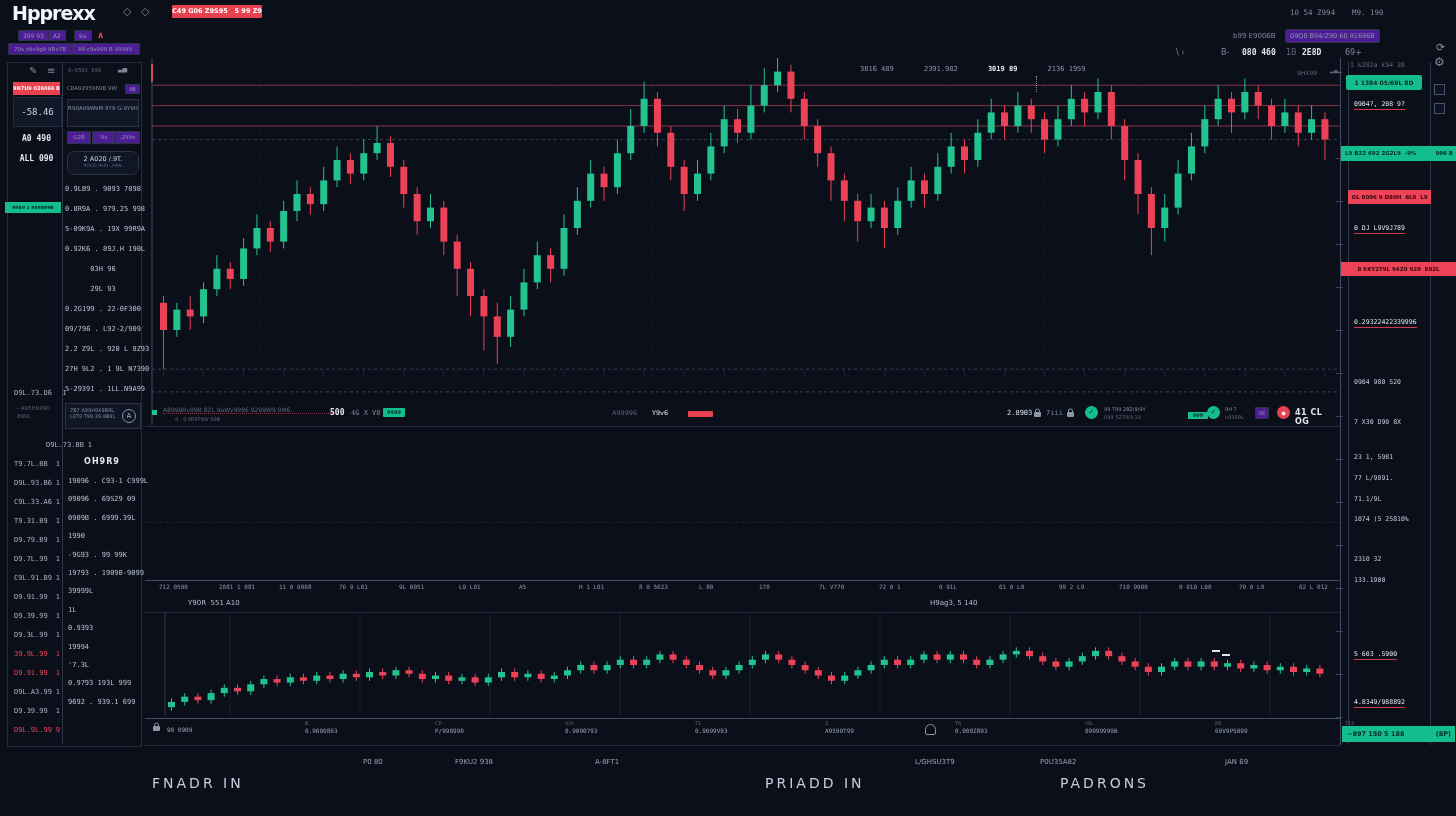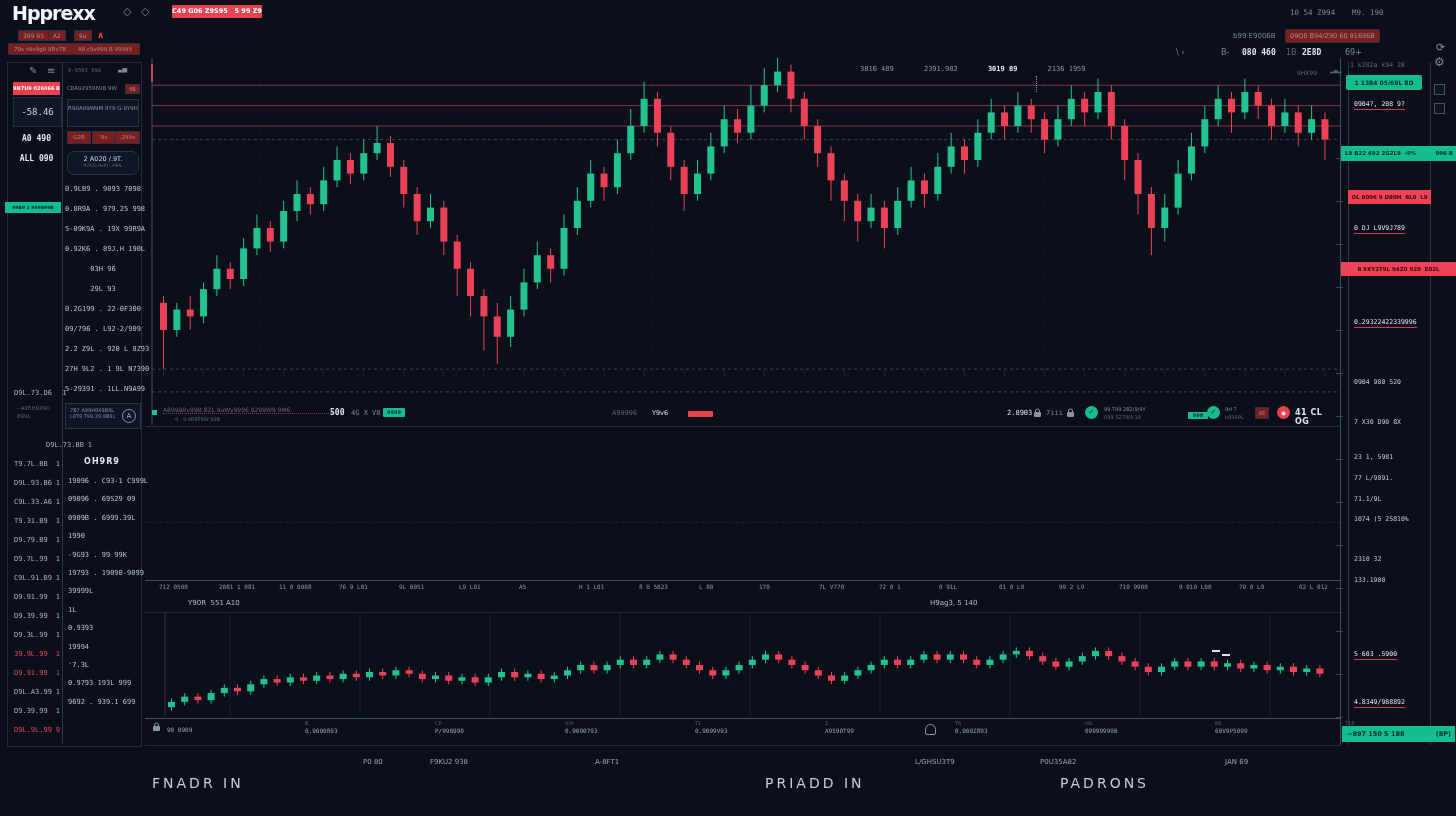--- a/index.html
+++ b/index.html
@@ -4,21 +4,21 @@
 <style>
   html,body{margin:0;padding:0;background:#05080f;}
   #app{position:relative;width:1456px;height:816px;background:#0a0f1a;overflow:hidden;
        font-family:"DejaVu Sans",sans-serif;color:#c8d0dc;}
   .abs{position:absolute;}
   .pre{white-space:pre;}
   .mono{font-family:"DejaVu Sans Mono",monospace;}
   .dim{color:#7f8899;} .dim2{color:#5d6678;} .w{color:#dfe5f0;}
   .t45{font-size:4.5px}.t5{font-size:5px}.t55{font-size:5.5px}.t6{font-size:6px}
   .t65{font-size:6.5px}.t7{font-size:7px}.t75{font-size:7.5px}.t8{font-size:8px}
-  .chip{background:#7f1d1d;border:1px solid #2a3345;color:#8b95a8;text-align:center;}
+  .chip{background:#4c1d95;border:1px solid #2a3345;color:#8b95a8;text-align:center;}
   .vline{width:1px;background:#2c374c;}
   .hline{height:1px;background:#242d3f;}
   .redbar{background:#ee4257;color:#33070e;font-weight:bold;}
   .greenbar{background:#14bd8e;color:#062b20;font-weight:bold;}
   .underl{border-bottom:1px solid #cf3a50;padding-bottom:1px;}
   .cbox{width:9px;height:9px;border:1px solid #49546a;background:#0d1322;}
   svg{display:block;}
 </style>
 </head>
 <body>
@@ -717,21 +717,21 @@
         <div class="mono t65 underl" style="position: absolute; left: 14px; top: 640px; color: rgb(223, 229, 240); white-space: pre;">4.8349/988892</div>
       </div>
     <div class="abs greenbar" style="left:2px;top:668px;width:113px;height:16px;font-size:6.5px;line-height:16px;">
       <span style="margin-left:5px;">~897 150 5 188</span>
       <span style="float:right;margin-right:4px;">(8P)</span>
     </div>
   </div>
 
   <div id="footer" class="abs" style="left:0;top:745px;width:1456px;height:71px;">
       <div class="t7" style="position: absolute; left: 335px; top: 13px; color: rgb(154, 163, 181); white-space: pre; padding-left: 28px;">P0 80</div>
-      <div class="t7" style="position: absolute; left: 430px; top: 13px; color: rgb(154, 163, 181); white-space: pre; text-align: right;">F9KU2 938</div>
+      <div class="t7" style="position: absolute; left: 455px; top: 13px; color: rgb(154, 163, 181); white-space: pre; text-align: right;">F9KU2 938</div>
       <div class="t7" style="position: absolute; left: 595px; top: 13px; color: rgb(154, 163, 181); white-space: pre;">A-8FT1</div>
       <div class="t7" style="position: absolute; left: 915px; top: 13px; color: rgb(154, 163, 181); white-space: pre;">L/GHSU3T9</div>
       <div class="t7" style="position: absolute; left: 1040px; top: 13px; color: rgb(154, 163, 181); white-space: pre;">P0U35A82</div>
       <div class="t7" style="position: absolute; left: 1225px; top: 13px; color: rgb(154, 163, 181); white-space: pre;">JAN 69</div>
       <div style="position: absolute; left: 152px; top: 30px; color: rgb(198, 205, 218); font-size: 14px; letter-spacing: 3px;">FNADR IN</div>
       <div style="position: absolute; left: 765px; top: 30px; color: rgb(198, 205, 218); font-size: 14px; letter-spacing: 3px;">PRIADD IN</div>
       <div style="position: absolute; left: 1060px; top: 30px; color: rgb(198, 205, 218); font-size: 14px; letter-spacing: 3px;">PADRONS</div>
     </div>
 
 </div>

